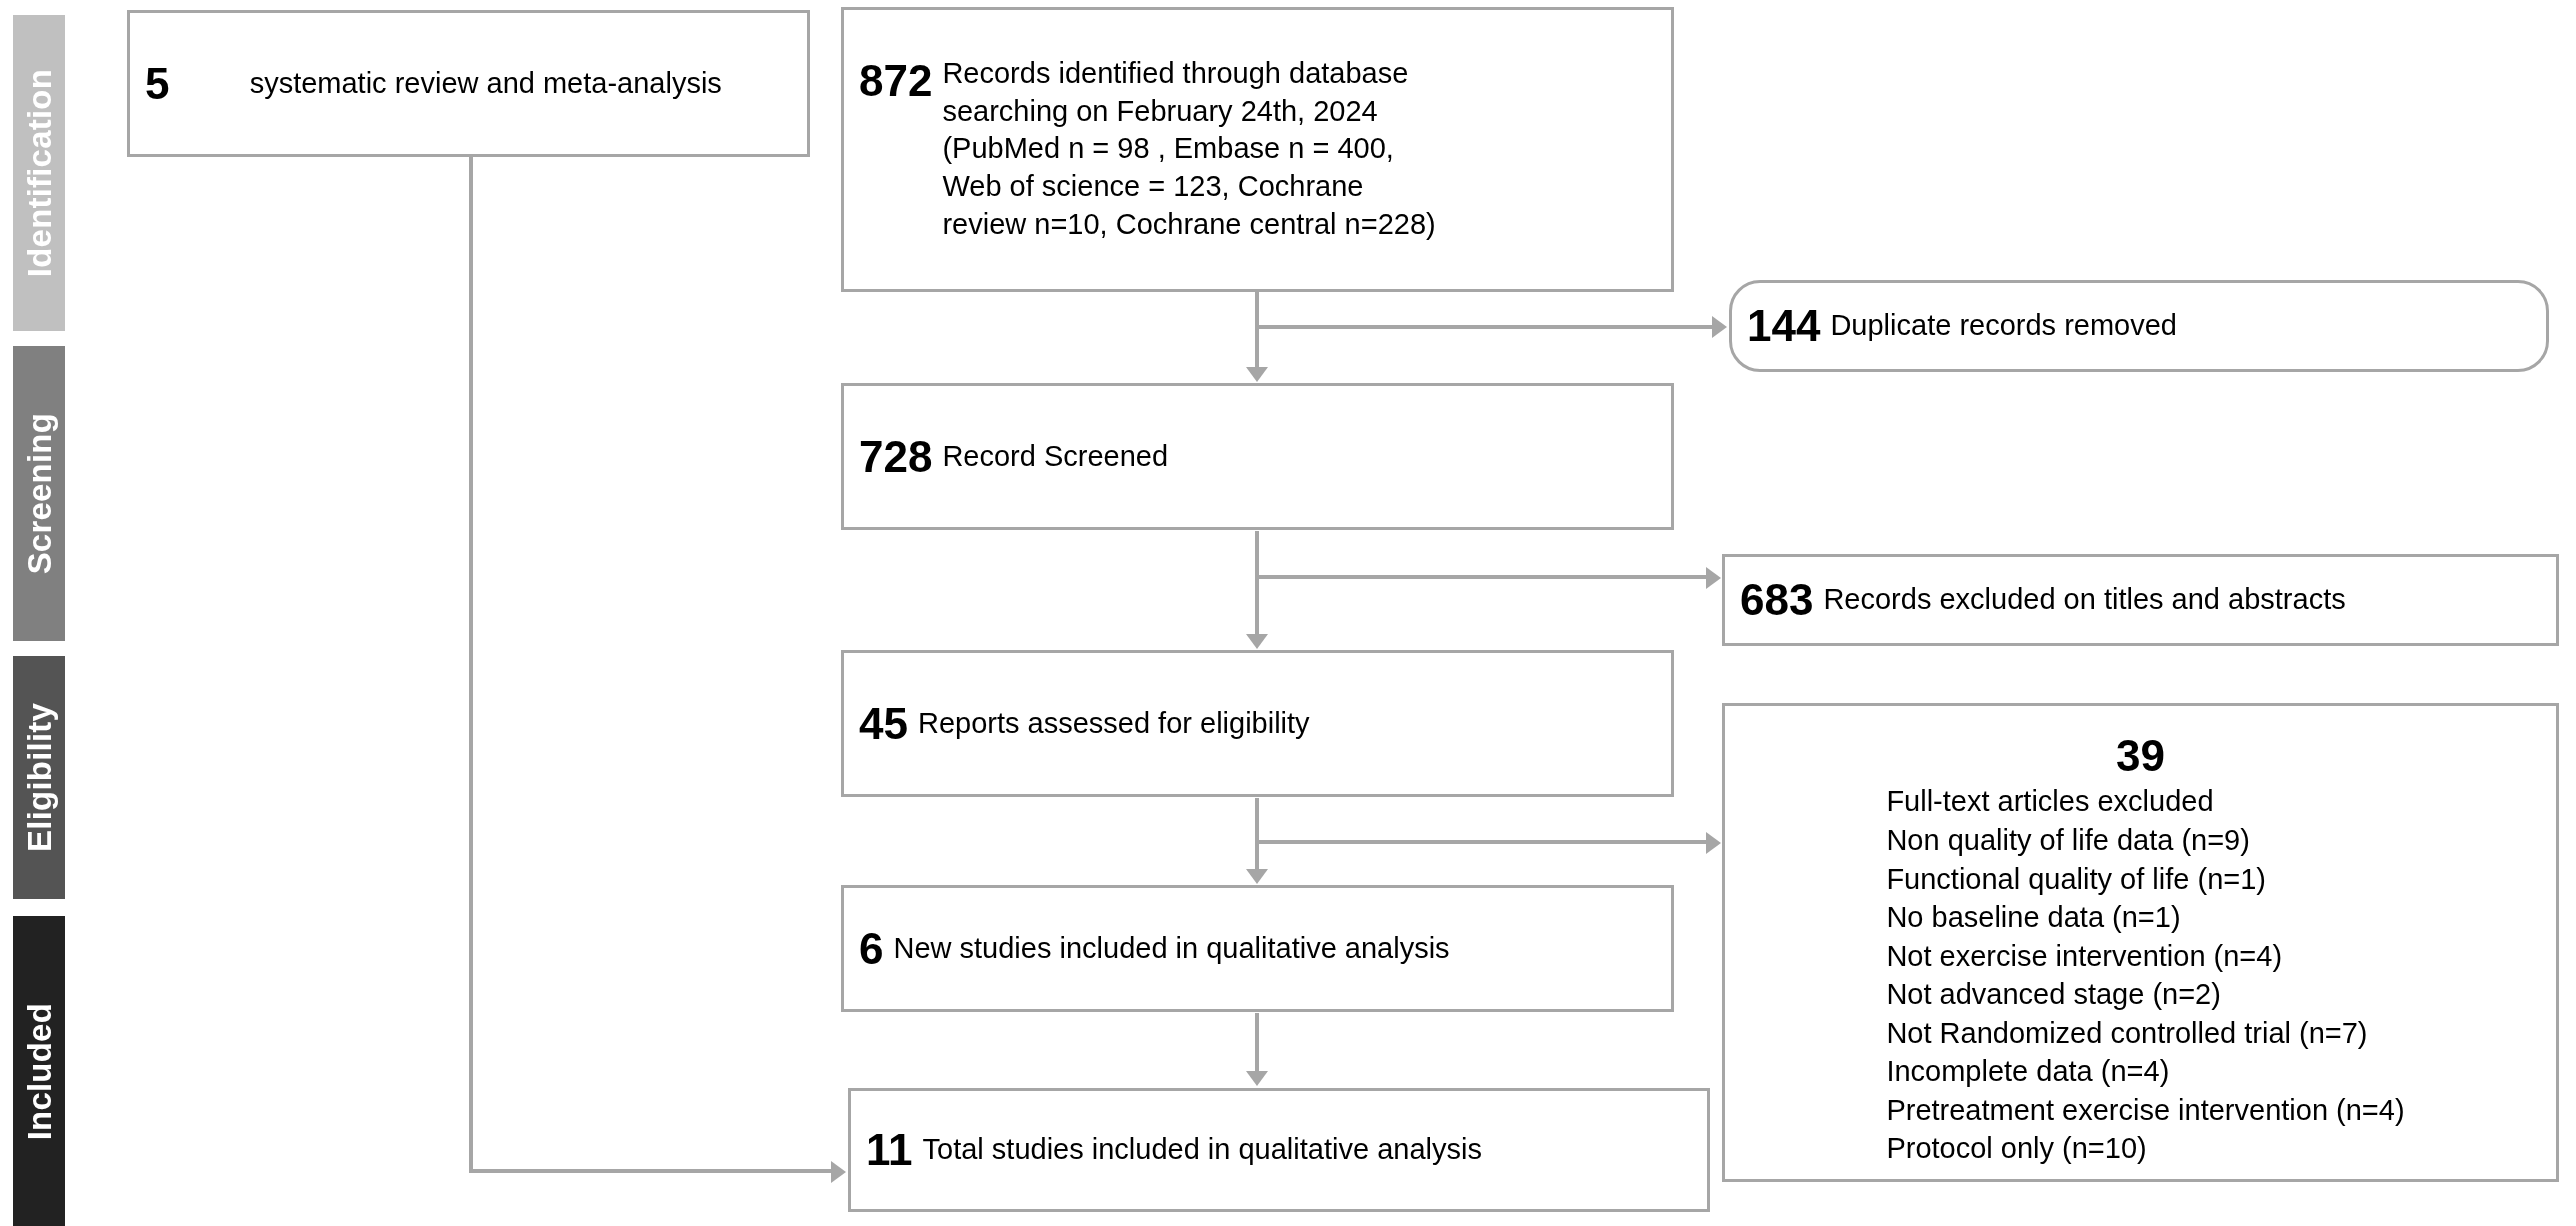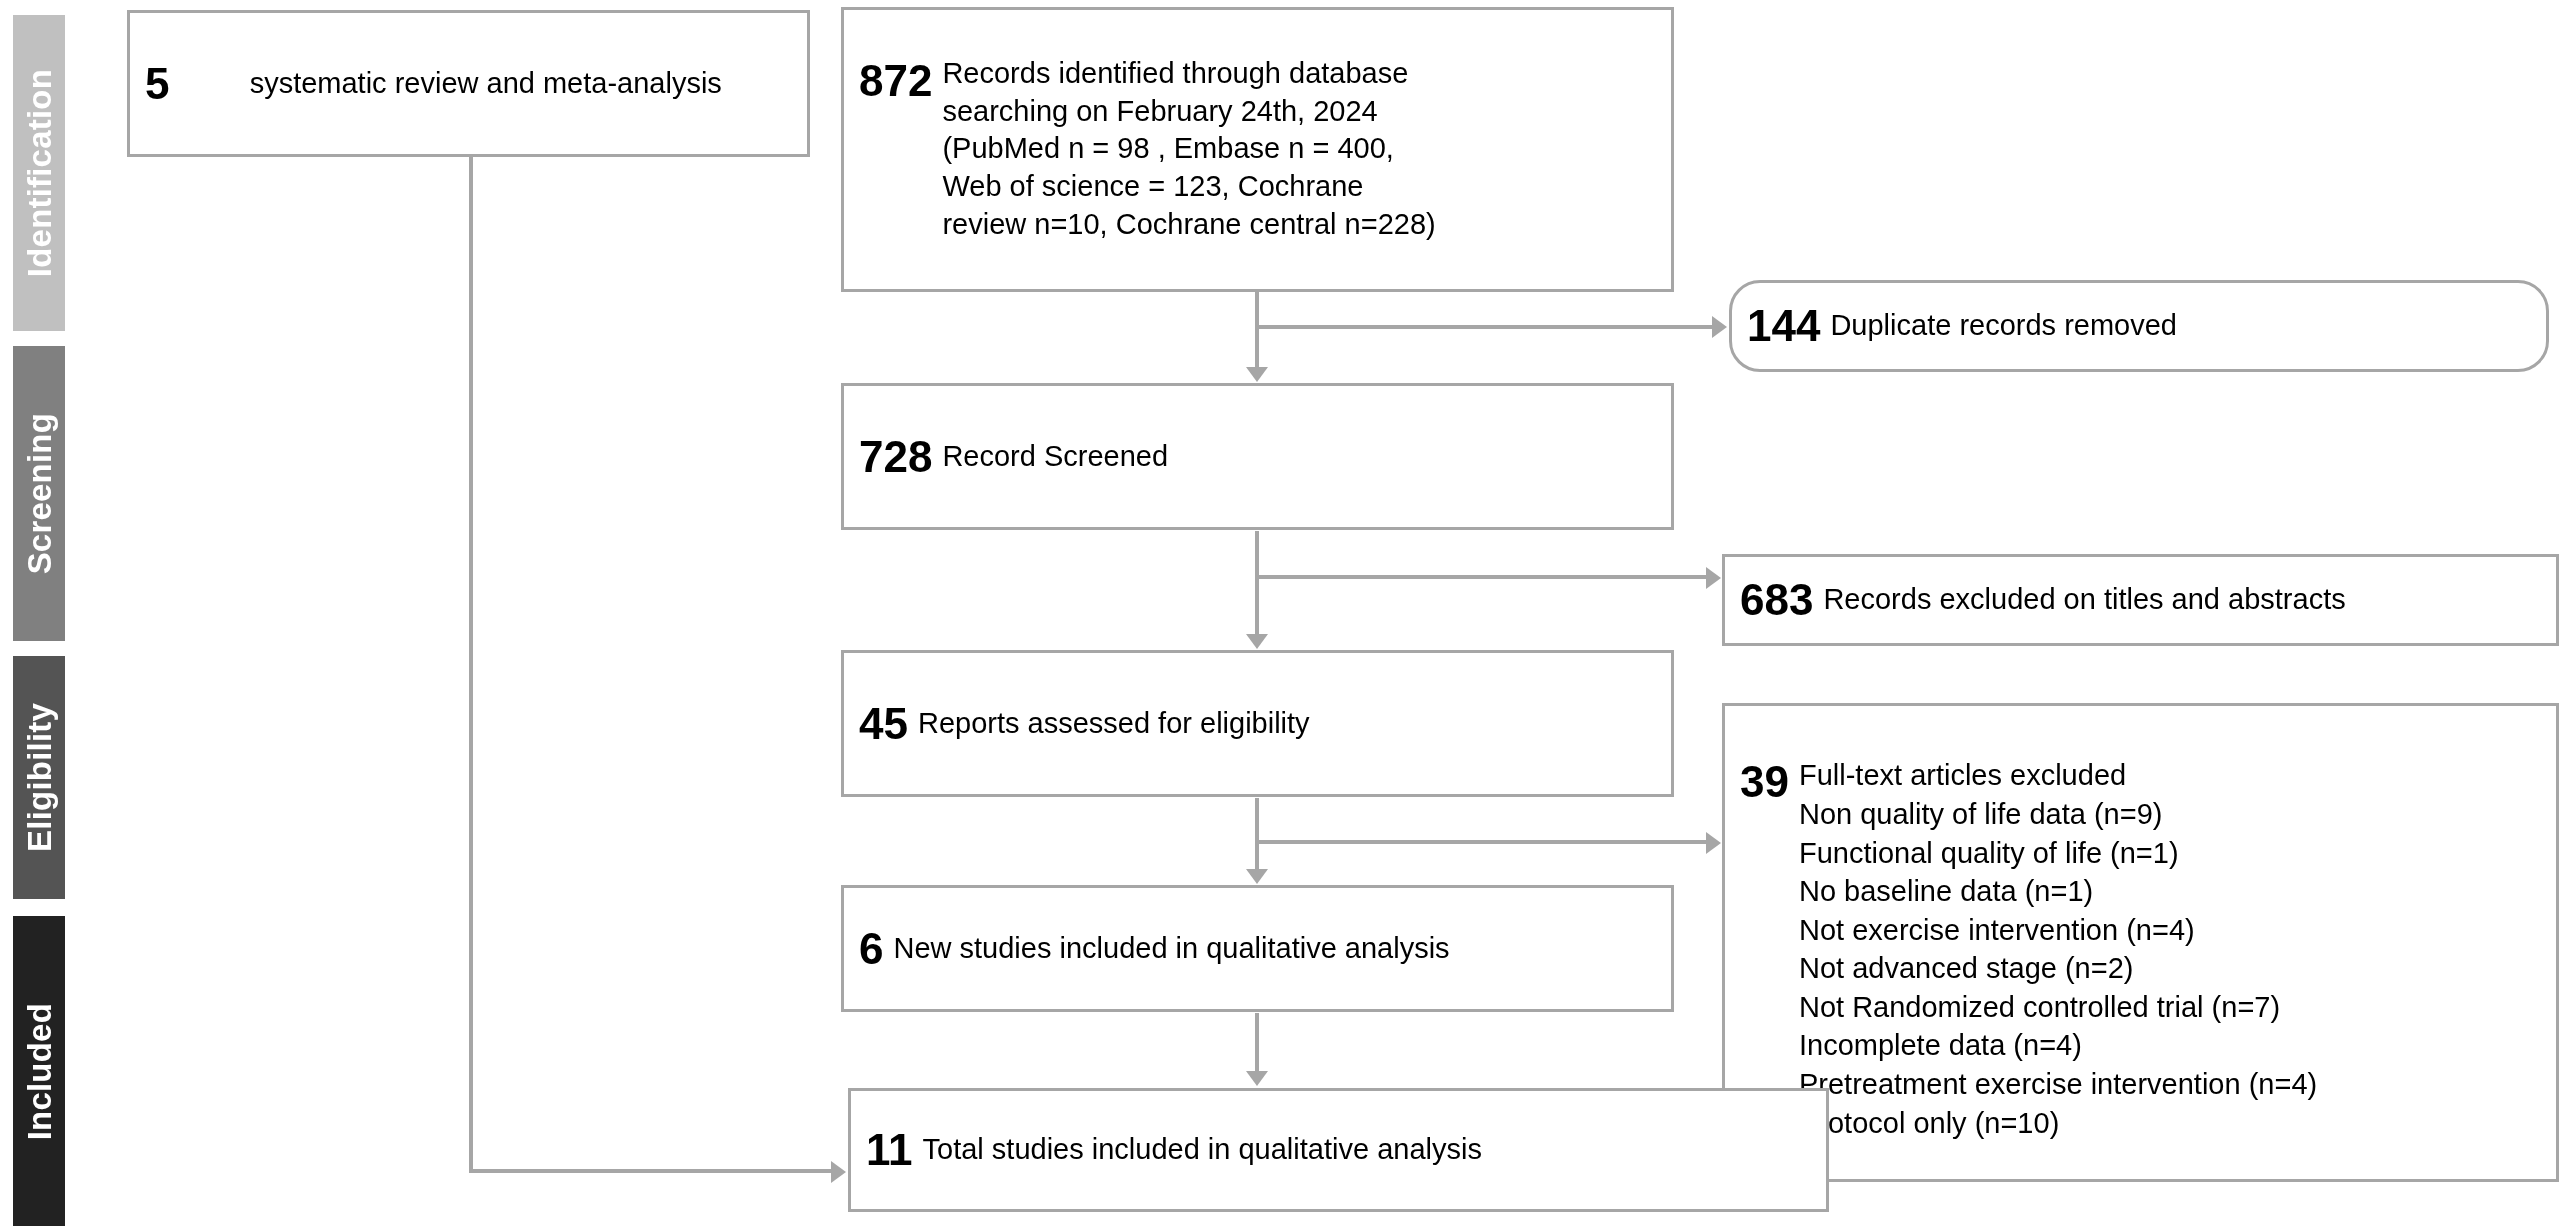--- a/index.html
+++ b/index.html
@@ -78,24 +78,24 @@
 
   
   #box-previous-review { left: 127px;  top: 10px;   width: 683px;  height: 147px; }
   #box-database-search { left: 841px; top: 6.7px;    width: 833px;  height: 285px; justify-content: center; }
   #box-duplicates      { left: 1729px; top: 280px;  width: 820px;  height: 92px; border-radius: 31px; }
   #box-screened        { left: 841px; top: 383px;  width: 833px;  height: 147px; }
   #box-excluded-titles { left: 1722px; top: 554px;  width: 837px; height: 92px; }
   #box-eligibility     { left: 841px; top: 650px;  width: 833px;  height: 147px; }
   #box-fulltext-excl   { left: 1722px; top: 703px;  width: 837px; height: 479px; }
   #box-new-studies     { left: 841px; top: 885px; width: 833px;  height: 127px; }
-  #box-total-studies   { left: 848px; top: 1088px; width: 981px;  height: 124px; }
-
-  
-  #box-fulltext-excl .box-inner { align-items: flex-start; padding-top: 13.4px; }
+  #box-total-studies   { left: 848px; top: 1088px; width: 862px;  height: 124px; }
+
+  
+  #box-fulltext-excl .box-inner { align-items: center; padding-top: 13.4px; flex-direction: column; }
   .excl-list { margin: 0; padding: 0; list-style: none; }
   .excl-list li {
     font-size: 29px;
     line-height: 1.33;
     color: #000000;
     white-space: nowrap;
   }
   .excl-head {
     font-size: 29px;
     line-height: 1.33;

